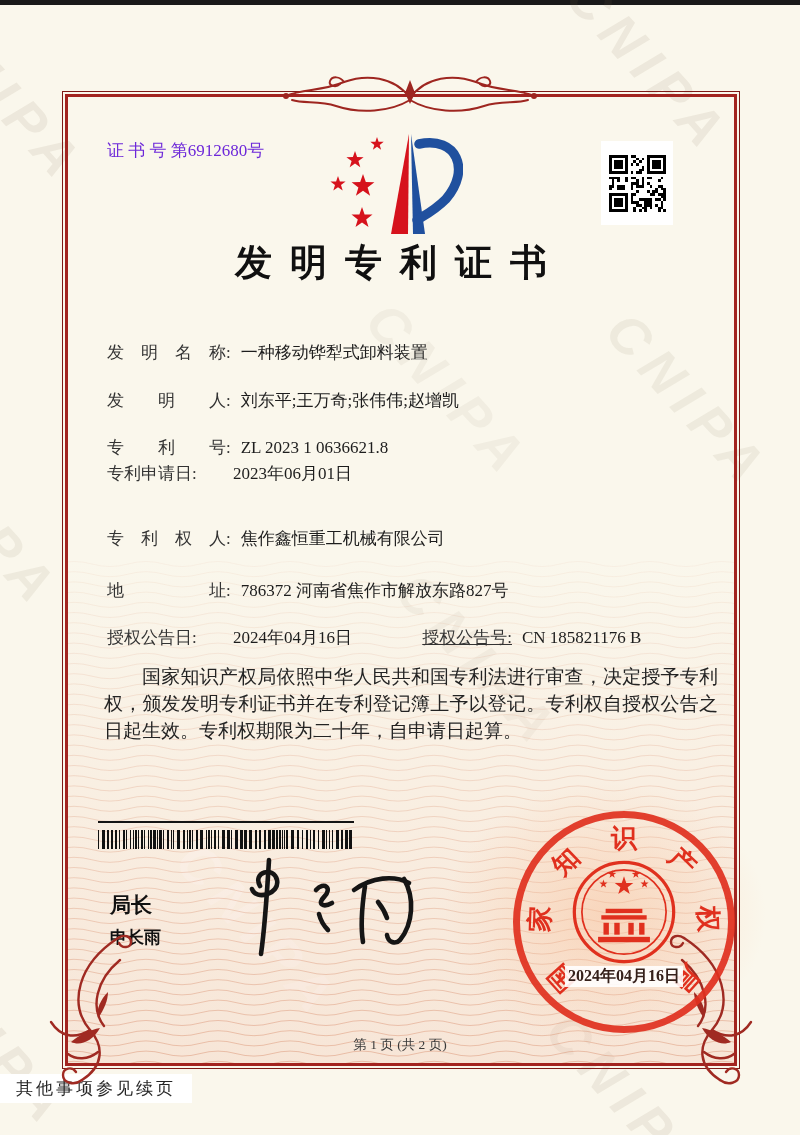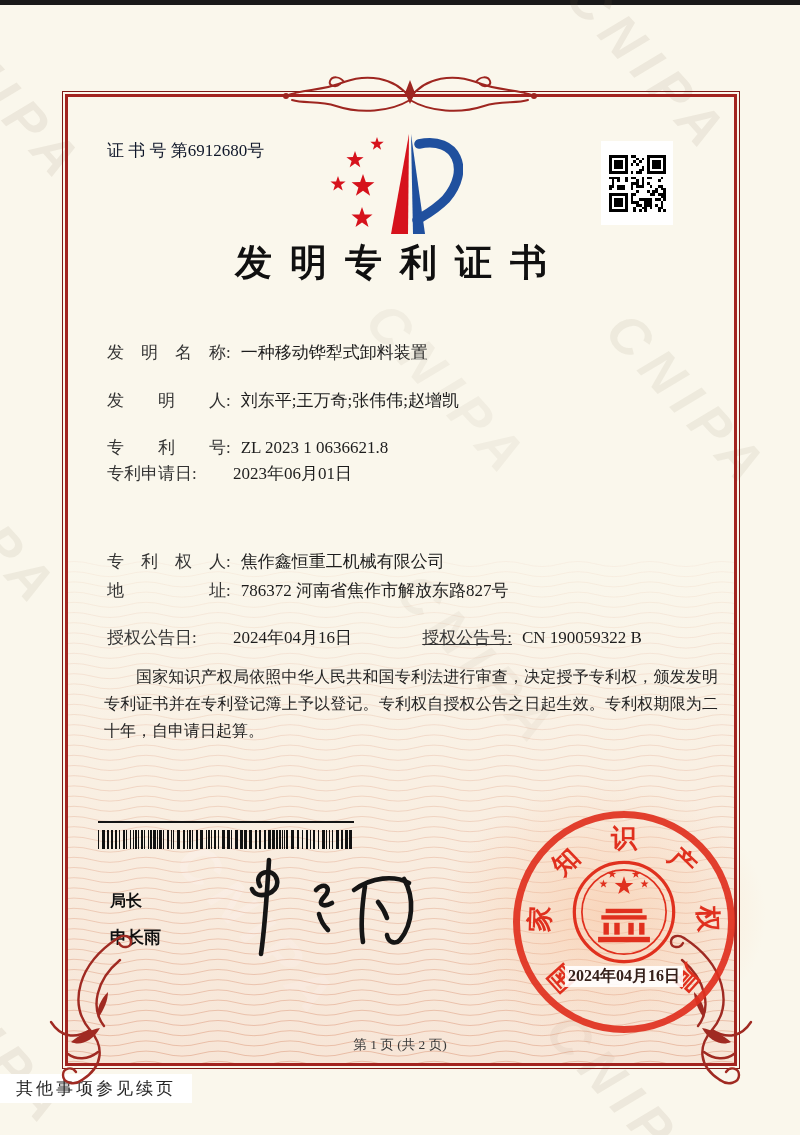--- a/index.html
+++ b/index.html
@@ -13,41 +13,41 @@
       transform:rotate(48deg);transform-origin:left top;white-space:nowrap;pointer-events:none;z-index:1;}
   
   .frame{position:absolute;left:62px;top:91px;width:676px;height:976px;border:1px solid #7e1a17;z-index:2;}
   .frame-inner{position:absolute;left:2px;top:2px;right:2px;bottom:2px;border:3px solid #a32420;}
   
   .waves{position:absolute;left:66px;top:560px;width:668px;height:505px;z-index:1;overflow:hidden;
          background:linear-gradient(to bottom, rgba(246,214,196,0) 0%, rgba(246,214,196,.30) 55%, rgba(243,205,186,.42) 100%);}
   .glow{position:absolute;left:430px;top:770px;width:350px;height:290px;z-index:1;
         background:radial-gradient(ellipse at center, rgba(249,197,161,.55), rgba(249,197,161,0) 65%);}
   
-  .cert-no{position:absolute;left:107px;top:139px;font-size:17px;color:#0f172a;z-index:3;}
+  .cert-no{position:absolute;left:107px;top:139px;font-size:17px;color:#6d28d9;z-index:3;}
   .logo{position:absolute;left:325px;top:126px;width:138px;height:118px;z-index:3;}
   .qr-patch{position:absolute;left:601px;top:141px;width:72px;height:84px;background:#ffffff;z-index:3;
             display:flex;align-items:center;justify-content:center;}
   .title{position:absolute;left:0;top:238px;width:800px;text-align:center;font-size:37px;font-weight:700;
          letter-spacing:18px;color:#101010;z-index:3;}
   
   .frow{position:absolute;left:107px;font-size:17px;color:#2b2b2b;z-index:3;white-space:nowrap;}
   .flabel{display:inline-block;min-width:116px;color:#333;}
   .fvalue{margin-left:10px;color:#1d1d1d;}
   .grantrow .second{margin-left:66px;text-decoration:underline;}
   
-  .paras{position:absolute;left:104px;top:663px;width:614px;z-index:3;font-size:16px;line-height:27px;
+  .paras{position:absolute;left:104px;top:663px;width:614px;z-index:3;font-size:19px;line-height:27px;
          color:#232323;text-align:justify;}
   .paras p{margin:0;text-indent:2em;}
   
   .bc-line{position:absolute;left:98px;top:821px;width:256px;height:2px;background:#141414;z-index:3;}
   .barcode{position:absolute;left:98px;top:830px;z-index:3;}
   
   .signer-title{position:absolute;left:110px;top:891px;font-family:Liberation Mono, monospace;
-                font-size:16px;font-weight:600;color:#111;z-index:3;}
+                font-size:21px;font-weight:600;color:#111;z-index:3;}
   .signer-name{position:absolute;left:110px;top:926px;font-family:"Liberation Sans","DejaVu Sans",sans-serif;
                font-size:17px;font-weight:600;color:#111;z-index:3;}
   .signature{position:absolute;left:222px;top:854px;z-index:3;}
   
   .seal{position:absolute;left:513px;top:811px;width:208px;height:208px;border:7px solid rgba(224,48,30,.92);
         border-radius:50%;z-index:5;}
   .seal-char{position:absolute;left:50%;top:50%;font-family:"Liberation Sans","DejaVu Sans",sans-serif;
              font-size:26px;font-weight:700;color:#e0301e;}
   .seal-emblem{position:absolute;left:50px;top:40px;}
   .seal-date{position:absolute;left:50%;top:148px;transform:translateX(-50%);white-space:nowrap;
@@ -327,29 +327,29 @@
   </div>
   <div class="frow" style="top:341px">
     <span class="flabel">发　明　名　称:</span><span class="fvalue">一种移动铧犁式卸料装置</span>
   </div>
   <div class="frow" style="top:436px">
     <span class="flabel">专　　利　　号:</span><span class="fvalue">ZL 2023 1 0636621.8</span>
   </div>
   <div class="frow" style="top:462px">
     <span class="flabel">专利申请日:</span><span class="fvalue">2023年06月01日</span>
   </div>
-  <div class="frow" style="top:550px">
+  <div class="frow" style="top:527px">
     <span class="flabel">专　利　权　人:</span><span class="fvalue">焦作鑫恒重工机械有限公司</span>
   </div>
   <div class="frow" style="top:579px">
     <span class="flabel">地　　　　　址:</span><span class="fvalue">786372 河南省焦作市解放东路827号</span>
   </div>
   <div class="frow grantrow" style="top:626px">
     <span class="flabel">授权公告日:</span><span class="fvalue">2024年04月16日</span>
-    <span class="flabel second" style="min-width:0">授权公告号:</span><span class="fvalue">CN 190059322 B</span>
+    <span class="flabel second" style="min-width:0">授权公告号:</span><span class="fvalue">CN 185821176 B</span>
   </div>
 
   <div class="paras">
     <p>国家知识产权局依照中华人民共和国专利法进行审查，决定授予专利权，颁发发明专利证书并在专利登记簿上予以登记。专利权自授权公告之日起生效。专利权期限为二十年，自申请日起算。</p>
   </div>
 
   <div class="bc-line"></div>
   <svg class="barcode" id="bc-svg" width="255" height="19">
       <rect x="0" y="0" width="1" height="19" fill="#111"></rect>
       <rect x="4" y="0" width="3" height="19" fill="#111"></rect>

